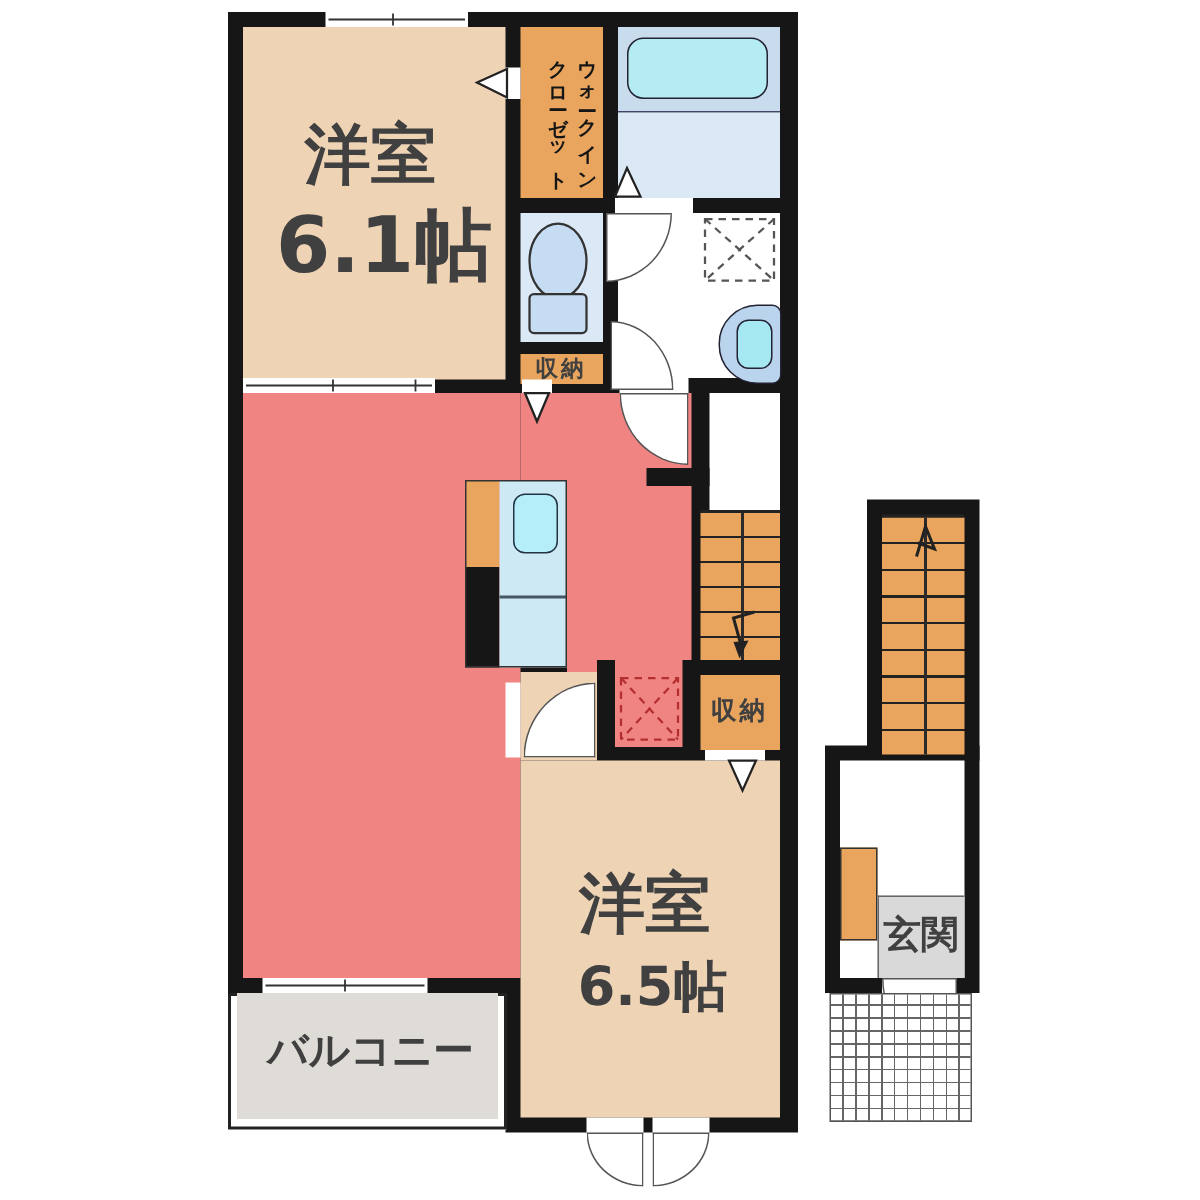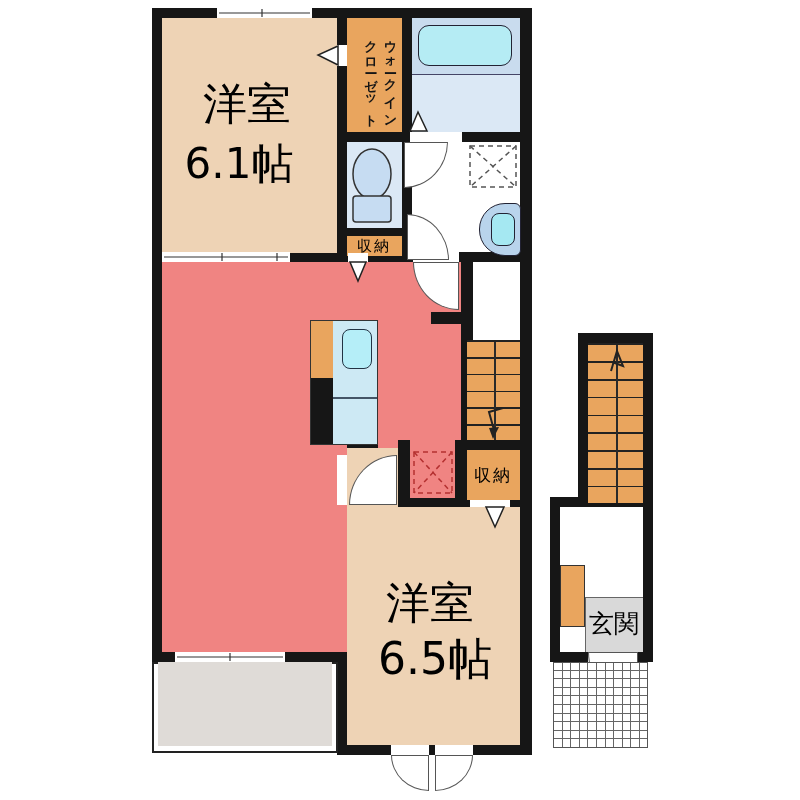--- a/index.html
+++ b/index.html
@@ -3,21 +3,21 @@
 <meta charset="utf-8">
 <style>
   * { box-sizing: border-box; margin: 0; padding: 0; }
   html,body { background:#fff; width:800px; height:800px; }
   body { font-family: "DejaVu Sans", sans-serif; }
   .plan { position:relative; width:800px; height:800px; background:#fff; overflow:hidden; }
   .wall { position:absolute; background:#161616; }
   .room { position:absolute; }
   .sill { position:absolute; background:#ffffff; }
   .arc  { position:absolute; background:#ffffff; border:1.5px solid #555; }
-  .lbl  { position:absolute; transform:translate(-50%,-50%); font-weight:normal; color:#000000; white-space:nowrap; line-height:1; }
+  .lbl  { position:absolute; transform:translate(-50%,-50%); font-weight:bold; color:#404040; white-space:nowrap; line-height:1; }
   .stairs { position:absolute; border-top:2px solid #222; }
   .stairs::after { content:""; position:absolute; left:50%; top:0; bottom:0; width:2px; background:#2a2a2a; }
   .stairs-main { background: repeating-linear-gradient(180deg, #e9a55e 0px, #e9a55e 15.2px, #222 15.2px, #222 16.7px); }
   .stairs-tower { background: repeating-linear-gradient(180deg, #e9a55e 0px, #e9a55e 16.3px, #222 16.3px, #222 17.8px); }
   .porch { position:absolute; border:1px solid #555; background-image:
       repeating-linear-gradient(0deg,  transparent 0 7.6px, #666 7.6px 8.6px),
       repeating-linear-gradient(90deg, transparent 0 7.6px, #666 7.6px 8.6px);
       background-color:#fff; }
   .vtext { position:absolute; writing-mode:vertical-rl; text-orientation:mixed; font-weight:bold; color:#151515;
       font-size:13px; letter-spacing:3px; line-height:1.5; text-align:center; }
@@ -130,29 +130,30 @@
         <line x1="262" y1="9" x2="262" y2="17"></line>
       <line x1="164" y1="257" x2="288" y2="257"></line>
         <line x1="222" y1="253" x2="222" y2="261"></line>
         <line x1="277" y1="253" x2="277" y2="261"></line>
       <line x1="177" y1="657" x2="283" y2="657"></line>
         <line x1="230" y1="653" x2="230" y2="661"></line>
     </g>
   </svg>
 
   <div class="lbl" style="left:247px;top:104px;font-size:44px;">洋室</div>
-  <div class="lbl" style="left:239px;top:164px;font-size:42px;">6.1帖</div>
+  <div class="lbl" style="left:256px;top:164px;font-size:52px;">6.1帖</div>
 
   <div class="vtext" style="left:350px;top:24px;width:50px;height:106px;">
     <span style="display:block;">ウォークイン</span>
     <span style="display:block;">クローゼット</span>
   </div>
 
   <div class="lbl" style="left:374px;top:246px;font-size:15px;letter-spacing:2px;">収納</div>
   <div class="lbl" style="left:493px;top:475px;font-size:17px;letter-spacing:2px;">収納</div>
 
 
   <div class="lbl" style="left:430px;top:603px;font-size:44px;">洋室</div>
-  <div class="lbl" style="left:435px;top:659px;font-size:44px;">6.5帖</div>
+  <div class="lbl" style="left:435px;top:659px;font-size:36px;">6.5帖</div>
 
+  <div class="lbl" style="left:247px;top:701px;font-size:27px;">バルコニー</div>
   <div class="lbl" style="left:614px;top:623px;font-size:25px;">玄関</div>
 
 </div>
 
 </body></html>

